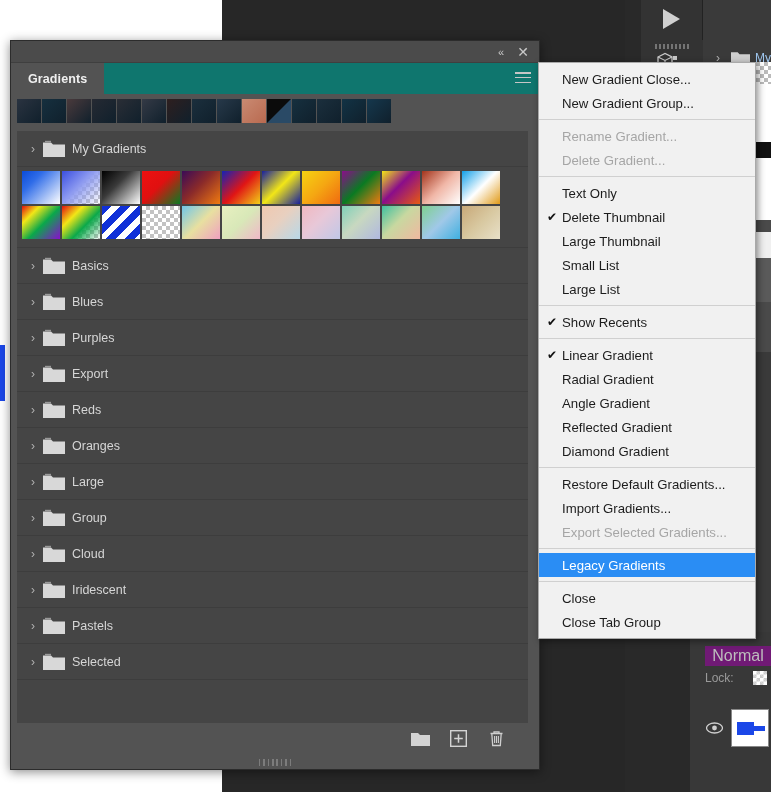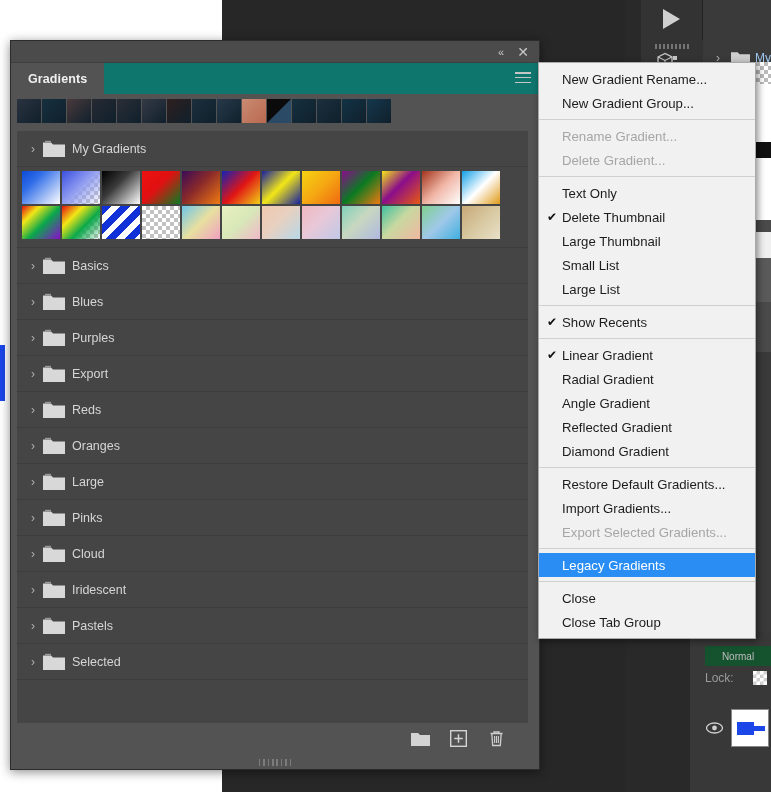--- a/index.html
+++ b/index.html
@@ -32,22 +32,22 @@
   .cube3d { position:absolute; left:656px; top:52px; width:22px; height:20px; }
 
   
   .right-dock { position:absolute; left:703px; top:0; width:68px; height:792px; background:#3a3a3a; }
   .dock-row { position:absolute; left:703px; width:68px; background:#3a3a3a; border-bottom:1px solid #2f2f2f;
      color:#9ec6ee; font-size:12px; display:flex; align-items:center; gap:5px; padding-left:7px; }
 
   .right-layer-item { position:absolute; left:705px; font-size:12.5px; color:#d8a050; }
 
   .layers-panel { position:absolute; left:690px; top:632px; width:81px; height:160px; background:#383838; }
-  .blend-bar { position:absolute; left:705px; top:646px; width:66px; height:20px; background:#14532d;
-      color:#bdbdbd; font-size:10px; display:flex; align-items:center; justify-content:center; }
+  .blend-bar { position:absolute; left:705px; top:646px; width:66px; height:20px; background:#701a75;
+      color:#bdbdbd; font-size:16px; display:flex; align-items:center; justify-content:center; }
   .lock-row { position:absolute; left:705px; top:668px; width:66px; height:20px; color:#9a9a9a; font-size:12px;
       display:flex; align-items:center; gap:19px; }
   .checker-sm { width:14px; height:14px;
      background-image:linear-gradient(45deg,#ccc 25%,transparent 25%,transparent 75%,#ccc 75%),
                       linear-gradient(45deg,#ccc 25%,transparent 25%,transparent 75%,#ccc 75%);
      background-size:7px 7px; background-position:0 0,3.5px 3.5px; background-color:#fff; }
   .layer-row { position:absolute; left:700px; top:705px; width:71px; height:46px; display:flex; align-items:center; gap:8px; }
   .eye-ico { width:17px; height:12px; margin-left:6px; }
   .layer-thumb { width:38px; height:38px; background:#fff; border:1px solid #888; position:relative; }
   .layer-thumb::after { content:""; position:absolute; left:5px; top:12px; width:17px; height:13px; background:#1b47e8; }
@@ -306,21 +306,21 @@
               <path d="M2 0.8h6v1.6H2z" fill="#9a9a9a"></path>
             </svg></span>
           <span class="grp-label">Large</span>
         </div>
         <div class="grp-row">
           <span class="arrow">›</span>
           <span class="folder-ico"><svg width="22" height="17" viewBox="0 0 22 17">
               <path d="M0 2.5h8l2 2h12v12.5H0z" fill="#d8d8d8"></path>
               <path d="M2 0.8h6v1.6H2z" fill="#9a9a9a"></path>
             </svg></span>
-          <span class="grp-label">Pinks</span>
+          <span class="grp-label">Group</span>
         </div>
         <div class="grp-row">
           <span class="arrow">›</span>
           <span class="folder-ico"><svg width="22" height="17" viewBox="0 0 22 17">
               <path d="M0 2.5h8l2 2h12v12.5H0z" fill="#d8d8d8"></path>
               <path d="M2 0.8h6v1.6H2z" fill="#9a9a9a"></path>
             </svg></span>
           <span class="grp-label">Cloud</span>
         </div>
         <div class="grp-row">
@@ -378,21 +378,21 @@
       <i></i>
       <i></i>
       <i></i>
       <i></i>
   </div>
 </div>
 
 <div id="flyout">
     <div class="mi">
       <span class="chk"></span>
-      <span class="lbl">New Gradient Rename...</span>
+      <span class="lbl">New Gradient Close...</span>
     </div>
     <div class="mi">
       <span class="chk"></span>
       <span class="lbl">New Gradient Group...</span>
     </div>
     <div class="msep"></div>
     <div class="mi disabled">
       <span class="chk"></span>
       <span class="lbl">Rename Gradient...</span>
     </div>

